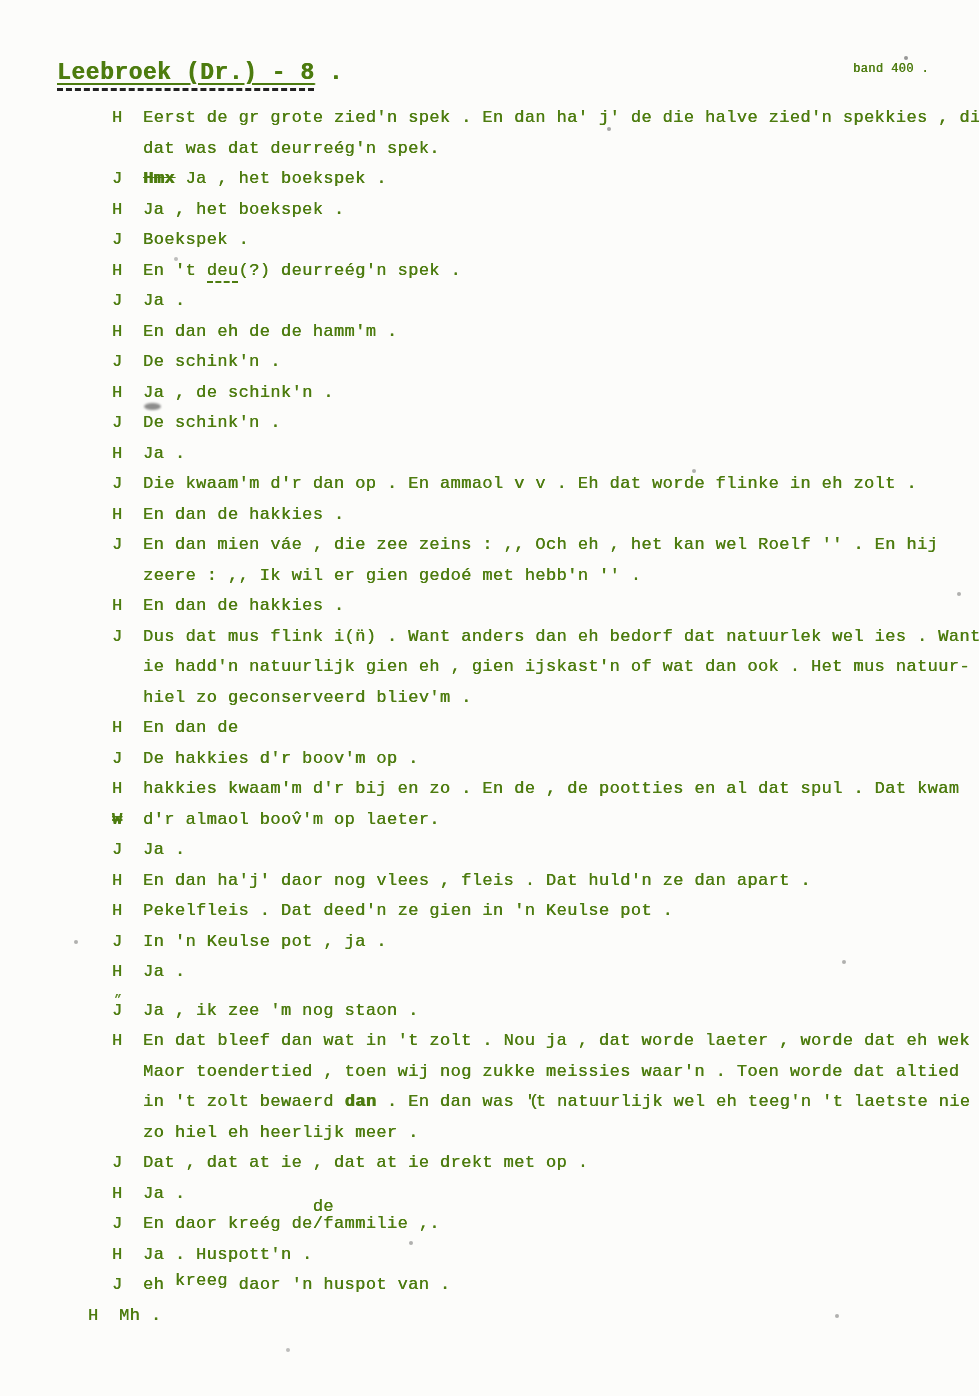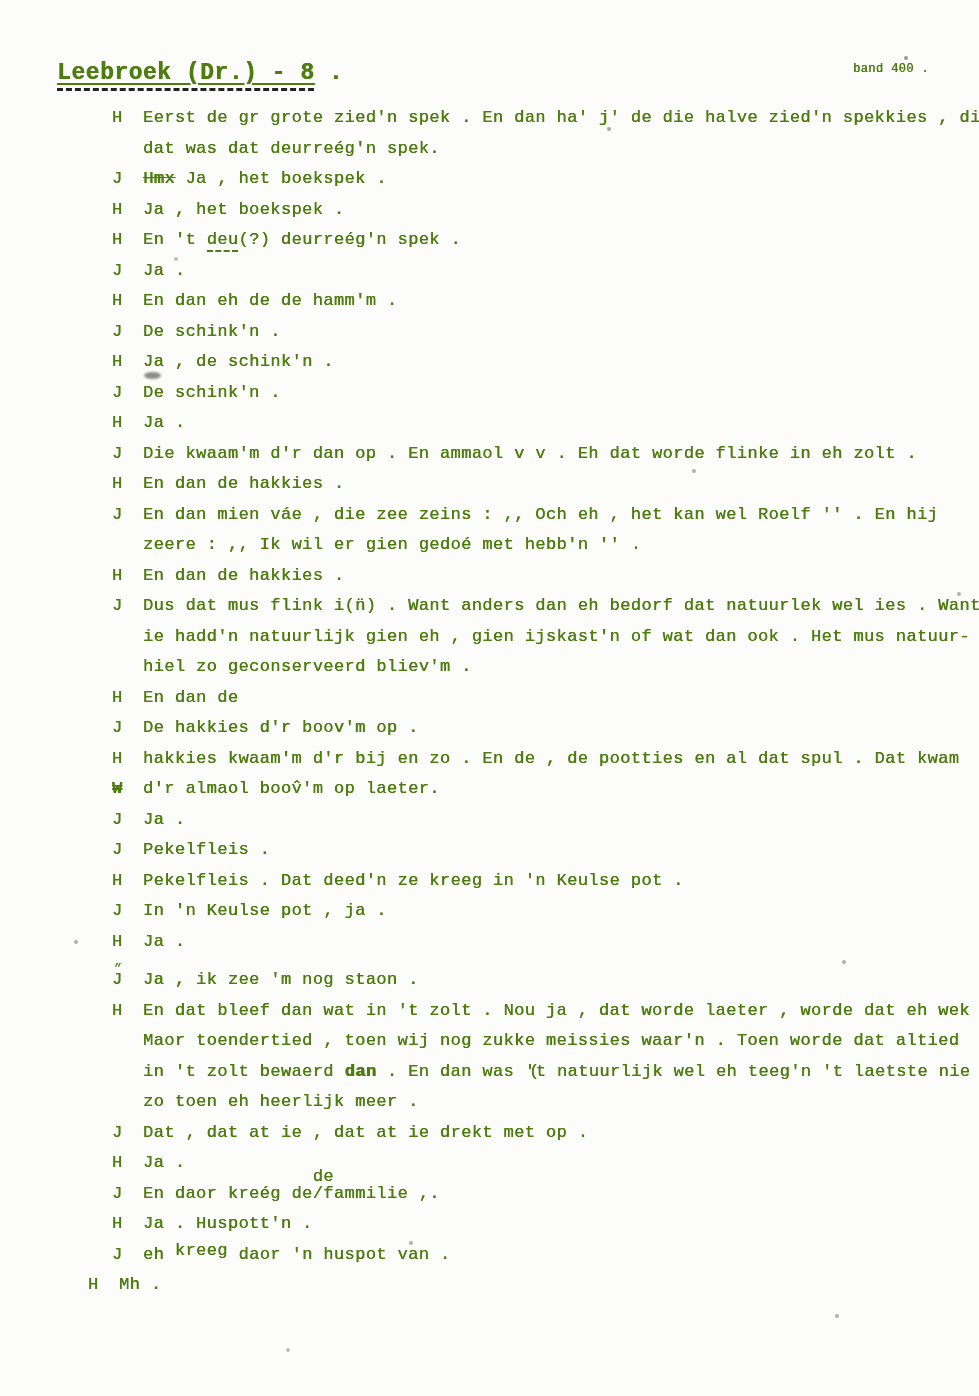--- a/index.html
+++ b/index.html
@@ -37,21 +37,21 @@
   .line{
     line-height:30.5px;height:30.5px;
     padding-left:112px;
     font-size:17px;letter-spacing:.4px;
     white-space:pre;
     text-shadow:.35px 0 currentColor;
   }
   .spk{display:inline-block;width:31px;}
   .txt{}
   
-  .s-strike{text-decoration:line-through;font-weight:normal;text-shadow:.8px 0 currentColor;}
+  .s-strike{text-decoration:line-through;font-weight:bold;text-shadow:.8px 0 currentColor;}
   .s-dashu{border-bottom:2px dashed currentColor;padding-bottom:1px;margin-top:12px;}
   .s-bold{font-weight:bold;text-shadow:.9px 0 currentColor;}
   .s-sup{position:absolute;margin-top:-17px;}
   .s-raised{position:relative;top:-4px;}
   .s-overlap{display:inline-block;width:11px;letter-spacing:-6px;}
   .s-smudge{position:relative;}
   .s-smudge::after{
     content:"";position:absolute;left:1px;bottom:-8px;
     width:17px;height:7px;border-radius:50%;
     background:rgba(30,30,30,.5);filter:blur(1px);
@@ -85,49 +85,50 @@
 
   <div class="hdr-title"><span class="u">Leebroek (Dr.) - 8</span><span> .</span></div>
 
   <div class="hdr-band">band 400 .</div>
 
   <div class="lines">
       <div class="line"><span class="spk">H</span><span class="txt">Eerst de gr grote zied'n spek . En dan ha' j' de die halve zied'n spekkies , die</span></div>
       <div class="line"><span class="spk"></span><span class="txt">dat was dat deurreég'n spek.</span></div>
       <div class="line"><span class="spk">J</span><span class="txt"><span class="s-strike">Hmx</span> Ja , het boekspek .</span></div>
       <div class="line"><span class="spk">H</span><span class="txt">Ja , het boekspek .</span></div>
+      <div class="line"><span class="spk">J</span><span class="txt">Boekspek .</span></div>
       <div class="line"><span class="spk">H</span><span class="txt">En 't <span class="s-dashu">deu</span>(?) deurreég'n spek .</span></div>
       <div class="line"><span class="spk">J</span><span class="txt">Ja .</span></div>
       <div class="line"><span class="spk">H</span><span class="txt">En dan eh de de hamm'm .</span></div>
       <div class="line"><span class="spk">J</span><span class="txt">De schink'n .</span></div>
       <div class="line"><span class="spk">H</span><span class="txt"><span class="s-smudge">Ja</span> , de schink'n .</span></div>
       <div class="line"><span class="spk">J</span><span class="txt">De schink'n .</span></div>
       <div class="line"><span class="spk">H</span><span class="txt">Ja .</span></div>
       <div class="line"><span class="spk">J</span><span class="txt">Die kwaam'm d'r dan op . En ammaol v v . Eh dat worde flinke in eh zolt .</span></div>
       <div class="line"><span class="spk">H</span><span class="txt">En dan de hakkies .</span></div>
       <div class="line"><span class="spk">J</span><span class="txt">En dan mien váe , die zee zeins : ,, Och eh , het kan wel Roelf '' . En hij</span></div>
       <div class="line"><span class="spk"></span><span class="txt">zeere : ,, Ik wil er gien gedoé met hebb'n '' .</span></div>
       <div class="line"><span class="spk">H</span><span class="txt">En dan de hakkies .</span></div>
       <div class="line"><span class="spk">J</span><span class="txt">Dus dat mus flink i(n̈) . Want anders dan eh bedorf dat natuurlek wel ies . Want</span></div>
       <div class="line"><span class="spk"></span><span class="txt">ie hadd'n natuurlijk gien eh , gien ijskast'n of wat dan ook . Het mus natuur-</span></div>
       <div class="line"><span class="spk"></span><span class="txt">hiel zo geconserveerd bliev'm .</span></div>
       <div class="line"><span class="spk">H</span><span class="txt">En dan de</span></div>
       <div class="line"><span class="spk">J</span><span class="txt">De hakkies d'r boov'm op .</span></div>
       <div class="line"><span class="spk">H</span><span class="txt">hakkies kwaam'm d'r bij en zo . En de , de pootties en al dat spul . Dat kwam</span></div>
       <div class="line"><span class="spk blot">₩</span><span class="txt">d'r almaol boov̂'m op laeter.</span></div>
       <div class="line"><span class="spk">J</span><span class="txt">Ja .</span></div>
-      <div class="line"><span class="spk">J</span><span class="txt">Pekelfleis .</span></div>
-      <div class="line"><span class="spk">H</span><span class="txt">Pekelfleis . Dat deed'n ze kreeg in 'n Keulse pot .</span></div>
+      <div class="line"><span class="spk">H</span><span class="txt">En dan ha'j' daor nog vlees , fleis . Dat huld'n ze dan apart .</span></div>
+      <div class="line"><span class="spk">H</span><span class="txt">Pekelfleis . Dat deed'n ze gien in 'n Keulse pot .</span></div>
       <div class="line"><span class="spk">J</span><span class="txt">In 'n Keulse pot , ja .</span></div>
       <div class="line"><span class="spk">H</span><span class="txt">Ja .</span></div>
       <div class="line" style="margin-top: 8px;"><span class="spk mark-above">J</span><span class="txt">Ja , ik zee 'm nog staon .</span></div>
       <div class="line"><span class="spk">H</span><span class="txt">En dat bleef dan wat in 't zolt . Nou ja , dat worde laeter , worde dat eh wek</span></div>
       <div class="line"><span class="spk"></span><span class="txt">Maor toendertied , toen wij nog zukke meissies waar'n . Toen worde dat altied</span></div>
       <div class="line"><span class="spk"></span><span class="txt">in 't zolt bewaerd <span class="s-bold">dan</span> . En dan was <span class="s-overlap">'(</span>t natuurlijk wel eh teeg'n 't laetste nie</span></div>
-      <div class="line"><span class="spk"></span><span class="txt">zo toen eh heerlijk meer .</span></div>
+      <div class="line"><span class="spk"></span><span class="txt">zo hiel eh heerlijk meer .</span></div>
       <div class="line"><span class="spk">J</span><span class="txt">Dat , dat at ie , dat at ie drekt met op .</span></div>
       <div class="line"><span class="spk">H</span><span class="txt">Ja .</span></div>
       <div class="line"><span class="spk">J</span><span class="txt">En daor kreég de<span class="s-sup">de</span>/fammilie ,.</span></div>
       <div class="line"><span class="spk">H</span><span class="txt">Ja . Huspott'n .</span></div>
       <div class="line"><span class="spk">J</span><span class="txt">eh <span class="s-raised">kreeg</span> daor 'n huspot van .</span></div>
       <div class="line" style="padding-left: 88px;"><span class="spk">H</span><span class="txt">Mh .</span></div>
     </div>
 </div>
 
 </body></html>

